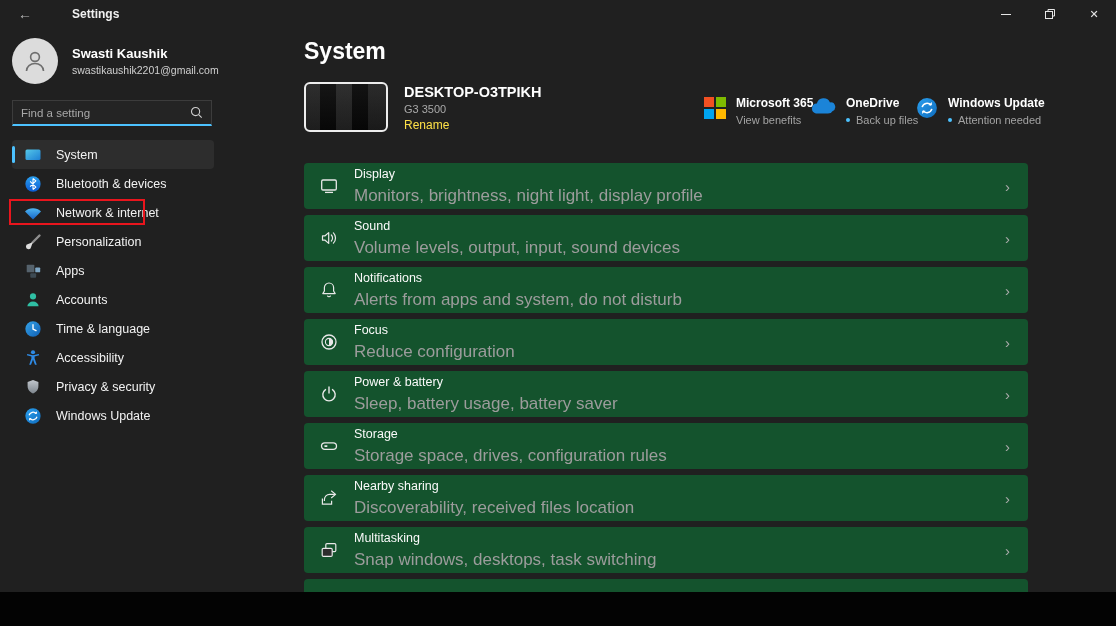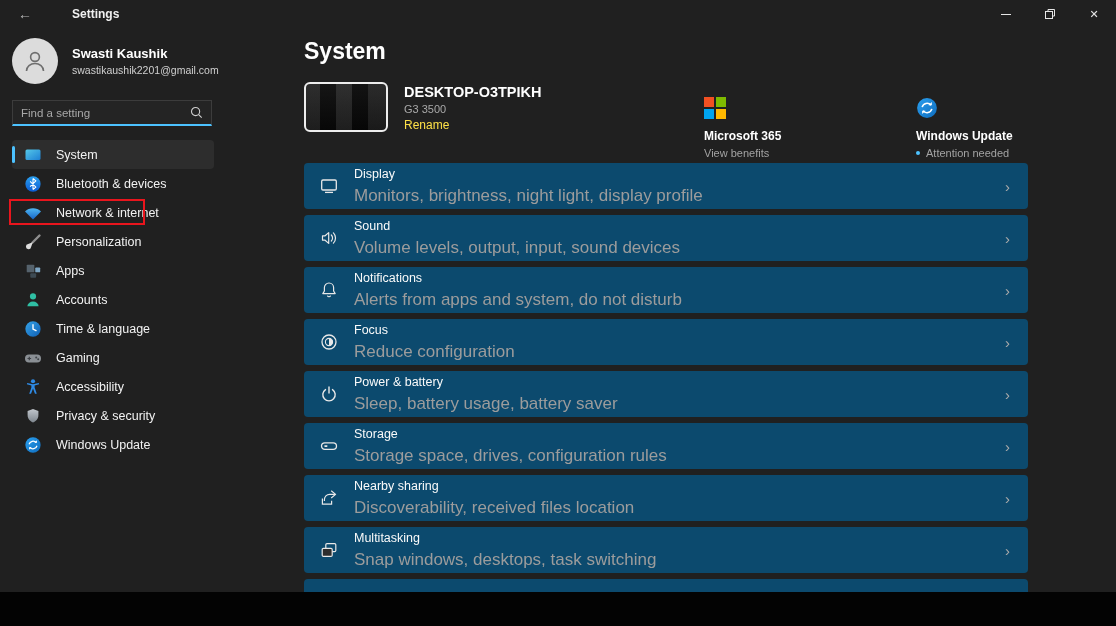--- a/index.html
+++ b/index.html
@@ -45,28 +45,28 @@
   .page-title { position:absolute; top:10px; left:0; font-size:23px; font-weight:700; }
   .device { position:absolute; top:54px; left:0; display:flex; gap:16px; }
   .thumb { width:84px; height:50px; border:2px solid #ededed; border-radius:6px;
     background-color:#181818;
     background-image:
       linear-gradient(90deg, rgba(60,60,60,.35) 0 18%, rgba(0,0,0,.45) 18% 37%, rgba(70,70,70,.3) 37% 58%, rgba(0,0,0,.5) 58% 78%, rgba(55,55,55,.3) 78%),
       linear-gradient(#262626, #0d0d0d); }
   .device-name { font-size:14.5px; font-weight:700; margin-top:2px; }
   .device-model { font-size:11px; color:#a9a9a9; margin-top:3px; }
   .rename-link { font-size:12px; color:#fde047; margin-top:3px; cursor:pointer; display:inline-block; }
-  .card { position:absolute; top:68px; display:flex; gap:10px; align-items:flex-start; cursor:pointer;flex-direction:column; }
+  .card { position:absolute; top:68px; display:flex; gap:10px; align-items:flex-start; cursor:pointer; }
   .card-1 { left:400px; } .card-2 { left:505px; } .card-3 { left:612px; }
   .card-icon { flex:none; margin-top:1px; }
   .card-title { font-size:12px; font-weight:700; }
   .card-sub { font-size:11px; color:#a3a3a3; margin-top:4px; display:flex; align-items:center; }
   .dot { width:4px; height:4px; border-radius:50%; background:#4cc2ff; margin-right:6px; display:inline-block; }
   .rows { position:absolute; top:135px; left:0; width:724px; height:429px; overflow:hidden; }
-  .row { height:46px; margin-bottom:6px; background:#0c4a6e; border-radius:4px;
+  .row { height:46px; margin-bottom:6px; background:#14532d; border-radius:4px;
     display:flex; align-items:center; padding:0 18px 0 15px; cursor:pointer; }
   .row-icon { width:20px; height:20px; flex:none; display:flex; align-items:center; justify-content:center; color:#e8e8e8; }
   .row-text { margin-left:15px; }
   .row-title { font-size:12.5px; font-weight:500; color:#fafafa; }
   .row-sub { font-size:17px; color:#9c9c9c; margin-top:5px; }
   .chevron { margin-left:auto; color:#ababab; font-size:15px; line-height:1; }
   .chevron::before { content:"\203A"; }
   
   .bottombar { position:absolute; left:0; right:0; bottom:0; height:34px; background:#030303; }
   svg { display:block; }
@@ -204,31 +204,20 @@
                 <stop offset="1" stop-color="#0f5fb4"></stop>
               </linearGradient>
             </defs>
           <circle cx="10" cy="10" r="8.5" fill="url(#gClk)"></circle>
           <path d="M10 5.2 V10 L13.4 11.8" fill="none" stroke="#fff" stroke-width="1.5" stroke-linecap="round"></path>
         </svg>
       </span>
       <span>Time &amp; language</span>
     </div>
 
-    <div class="nav-item">
-      <span class="nav-icon">
-        <svg width="20" height="20" viewBox="0 0 20 20">
-          <rect x="2" y="6.5" width="16" height="8" rx="4" fill="#8a8f94"></rect>
-          <path d="M6.3 8.7 v3.6 M4.5 10.5 h3.6" stroke="#3c4045" stroke-width="1.2"></path>
-          <circle cx="13.2" cy="9.4" r="1" fill="#3c4045"></circle>
-          <circle cx="15.2" cy="11.3" r="1" fill="#3c4045"></circle>
-        </svg>
-      </span>
-      <span>Gaming</span>
-    </div>
 
     <div class="nav-item">
       <span class="nav-icon">
         <svg width="18" height="18" viewBox="0 0 20 20">
           <circle cx="10" cy="3.6" r="2.3" fill="#2e8be6"></circle>
           <path d="M3.2 7 L8.2 8.2 L8.2 10.5 L5.8 17.5 L7.8 17.5 L10 11.8 L12.2 17.5 L14.2 17.5 L11.8 10.5 L11.8 8.2 L16.8 7 L16.4 5.6 L10 7 L3.6 5.6 Z" fill="#2e8be6"></path>
         </svg>
       </span>
       <span>Accessibility</span>
     </div>
@@ -291,20 +280,32 @@
       <rect x="12" y="12" width="10" height="10" fill="#ffb900"></rect>
     </svg>
     <div>
       <div class="card-title">Microsoft 365</div>
       <div class="card-sub">
           <span>View benefits</span>
         </div>
     </div>
   </div>
 
+  <div class="card card-2">
+    <svg class="card-icon" width="27" height="18" viewBox="0 0 27 18">
+      <path d="M7 16.5 a5 5 0 0 1 0.8 -9.9 a7 7 0 0 1 13.2 -1.2 a4.6 4.6 0 0 1 2.4 8.8 q-1 2.3 -4.4 2.3 Z" fill="#1b84d8"></path>
+    </svg>
+    <div>
+      <div class="card-title">OneDrive</div>
+      <div class="card-sub">
+          <span class="dot"></span>
+          <span>Back up files</span>
+        </div>
+    </div>
+  </div>
 
   <div class="card card-3">
     <svg class="card-icon" width="22" height="22" viewBox="0 0 20 20">
       <defs>
           <linearGradient id="gUpd2" x1="0" y1="0" x2="1" y2="1">
         <stop offset="0" stop-color="#2aa0f0"></stop>
             <stop offset="1" stop-color="#0f6cbd"></stop>
           </linearGradient>
         </defs>
       <circle cx="10" cy="10" r="9" fill="url(#gUpd2)"></circle>

